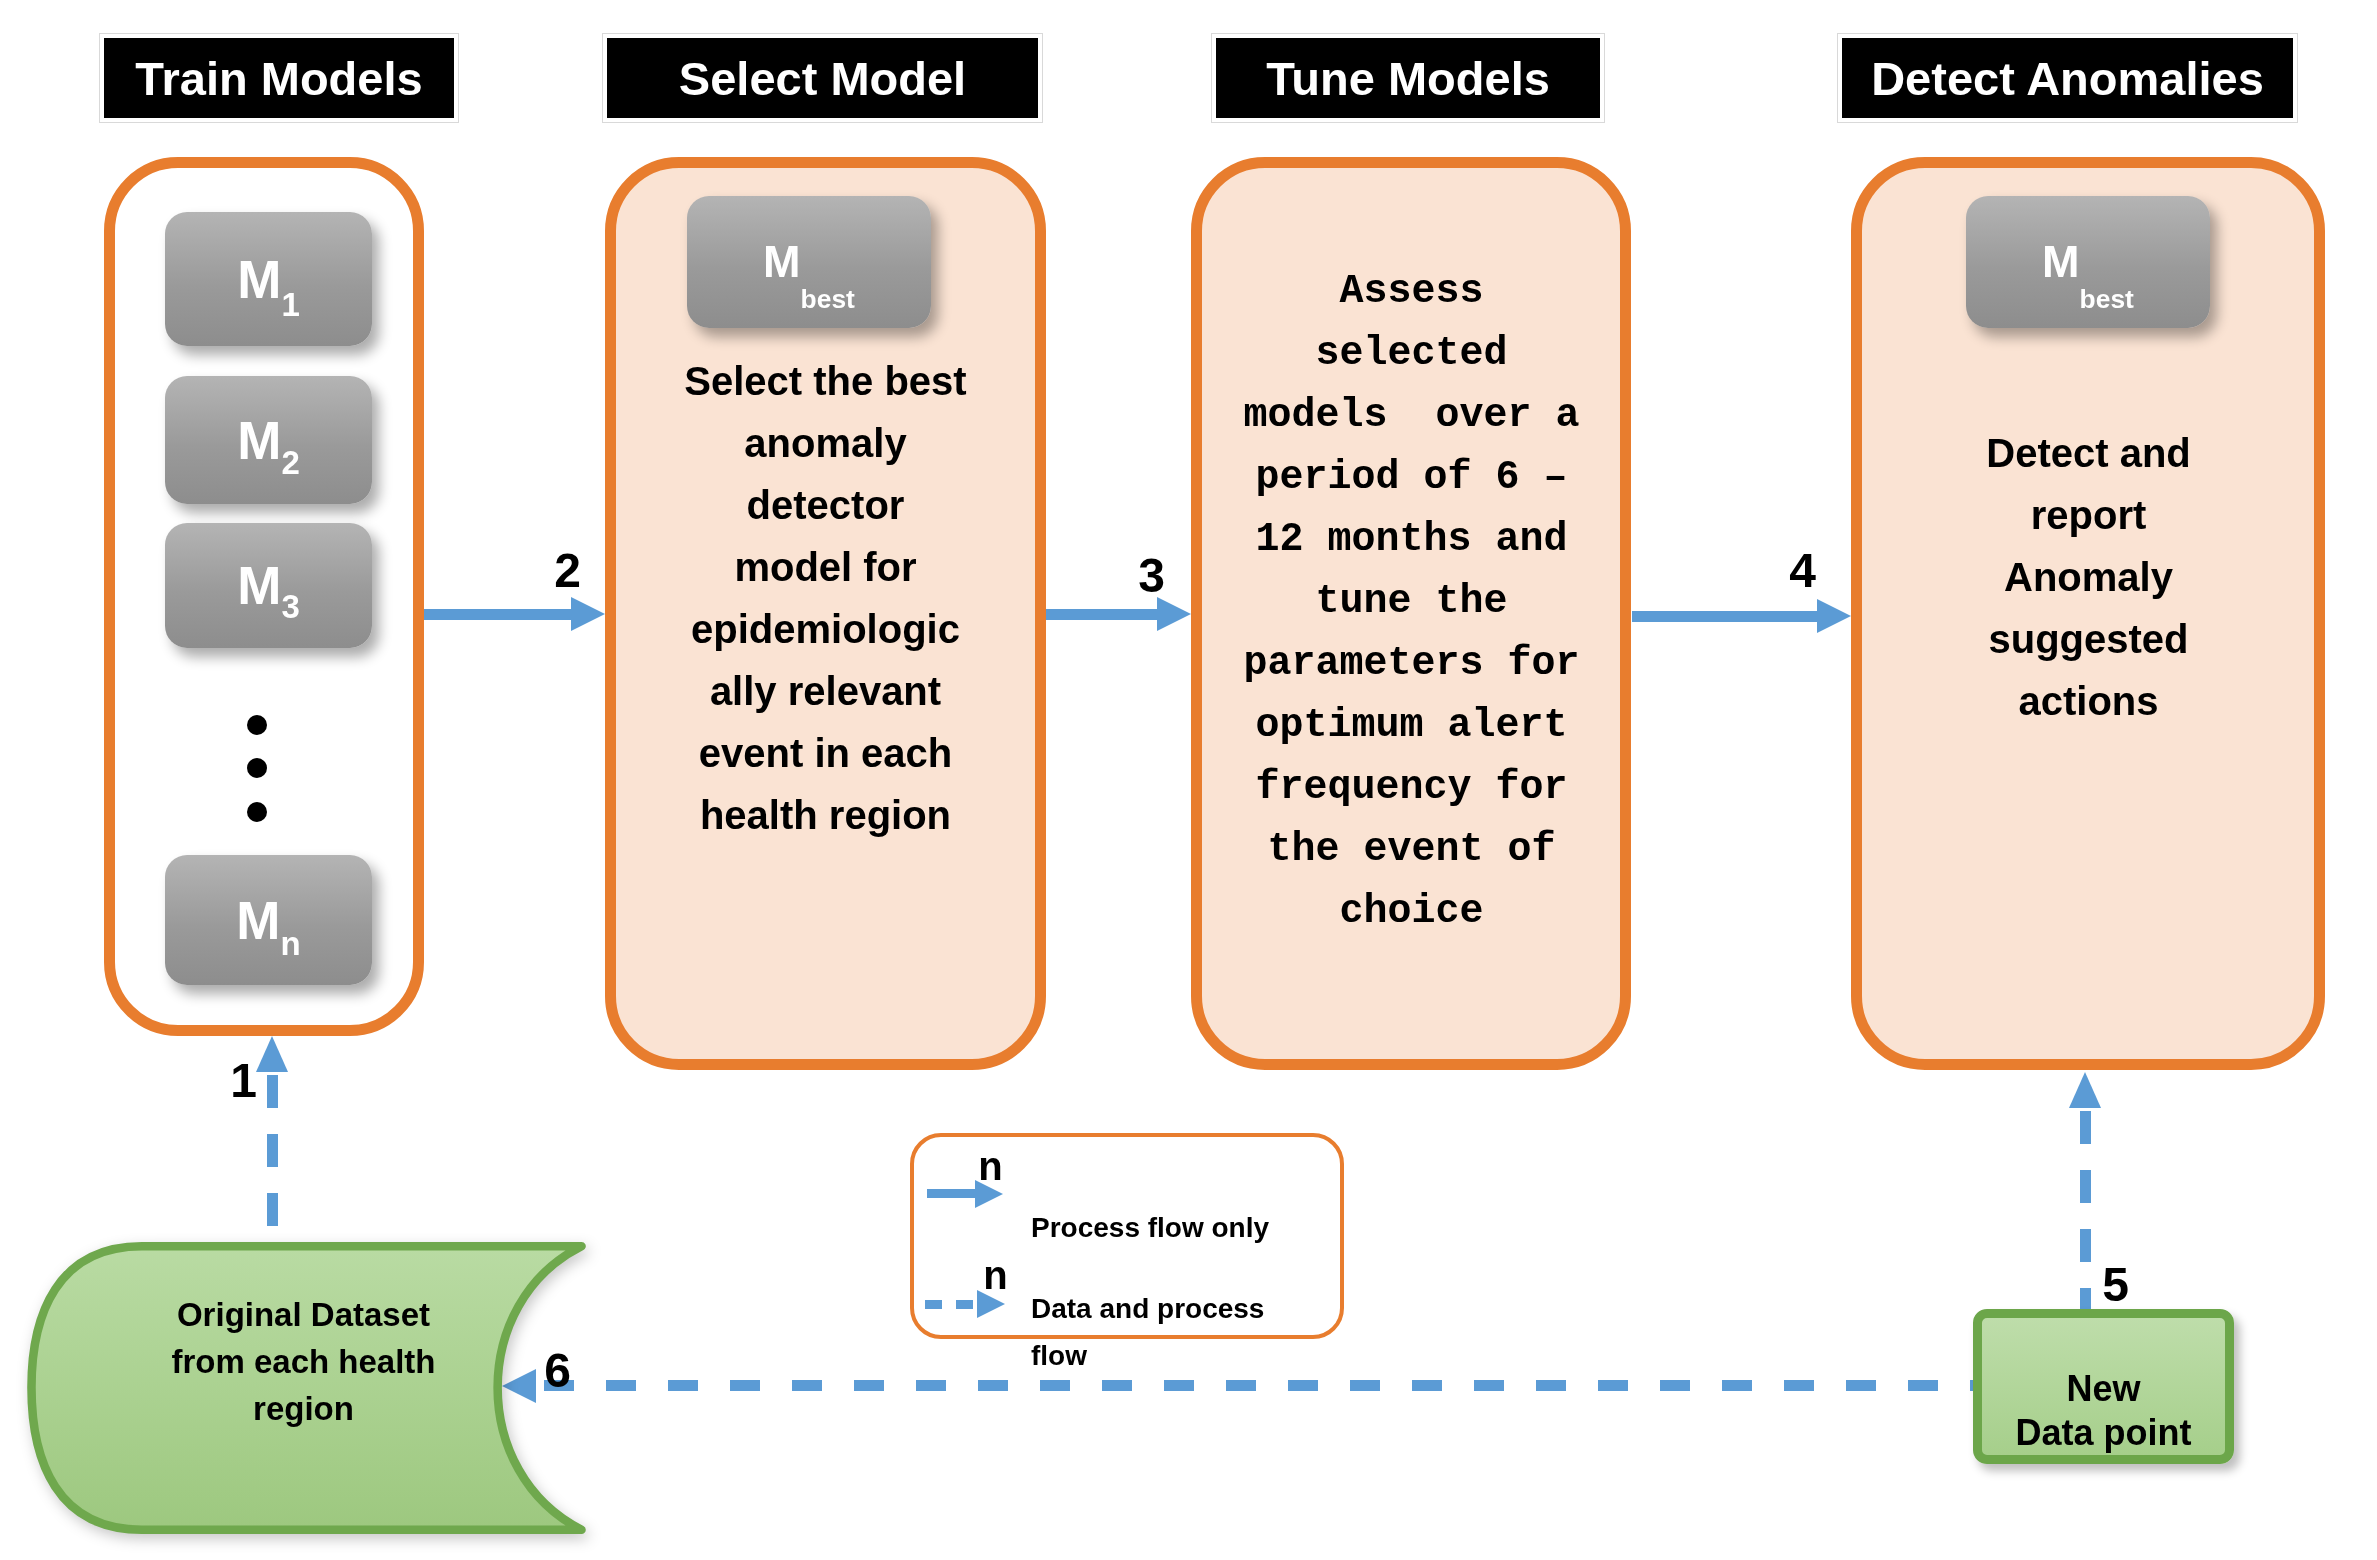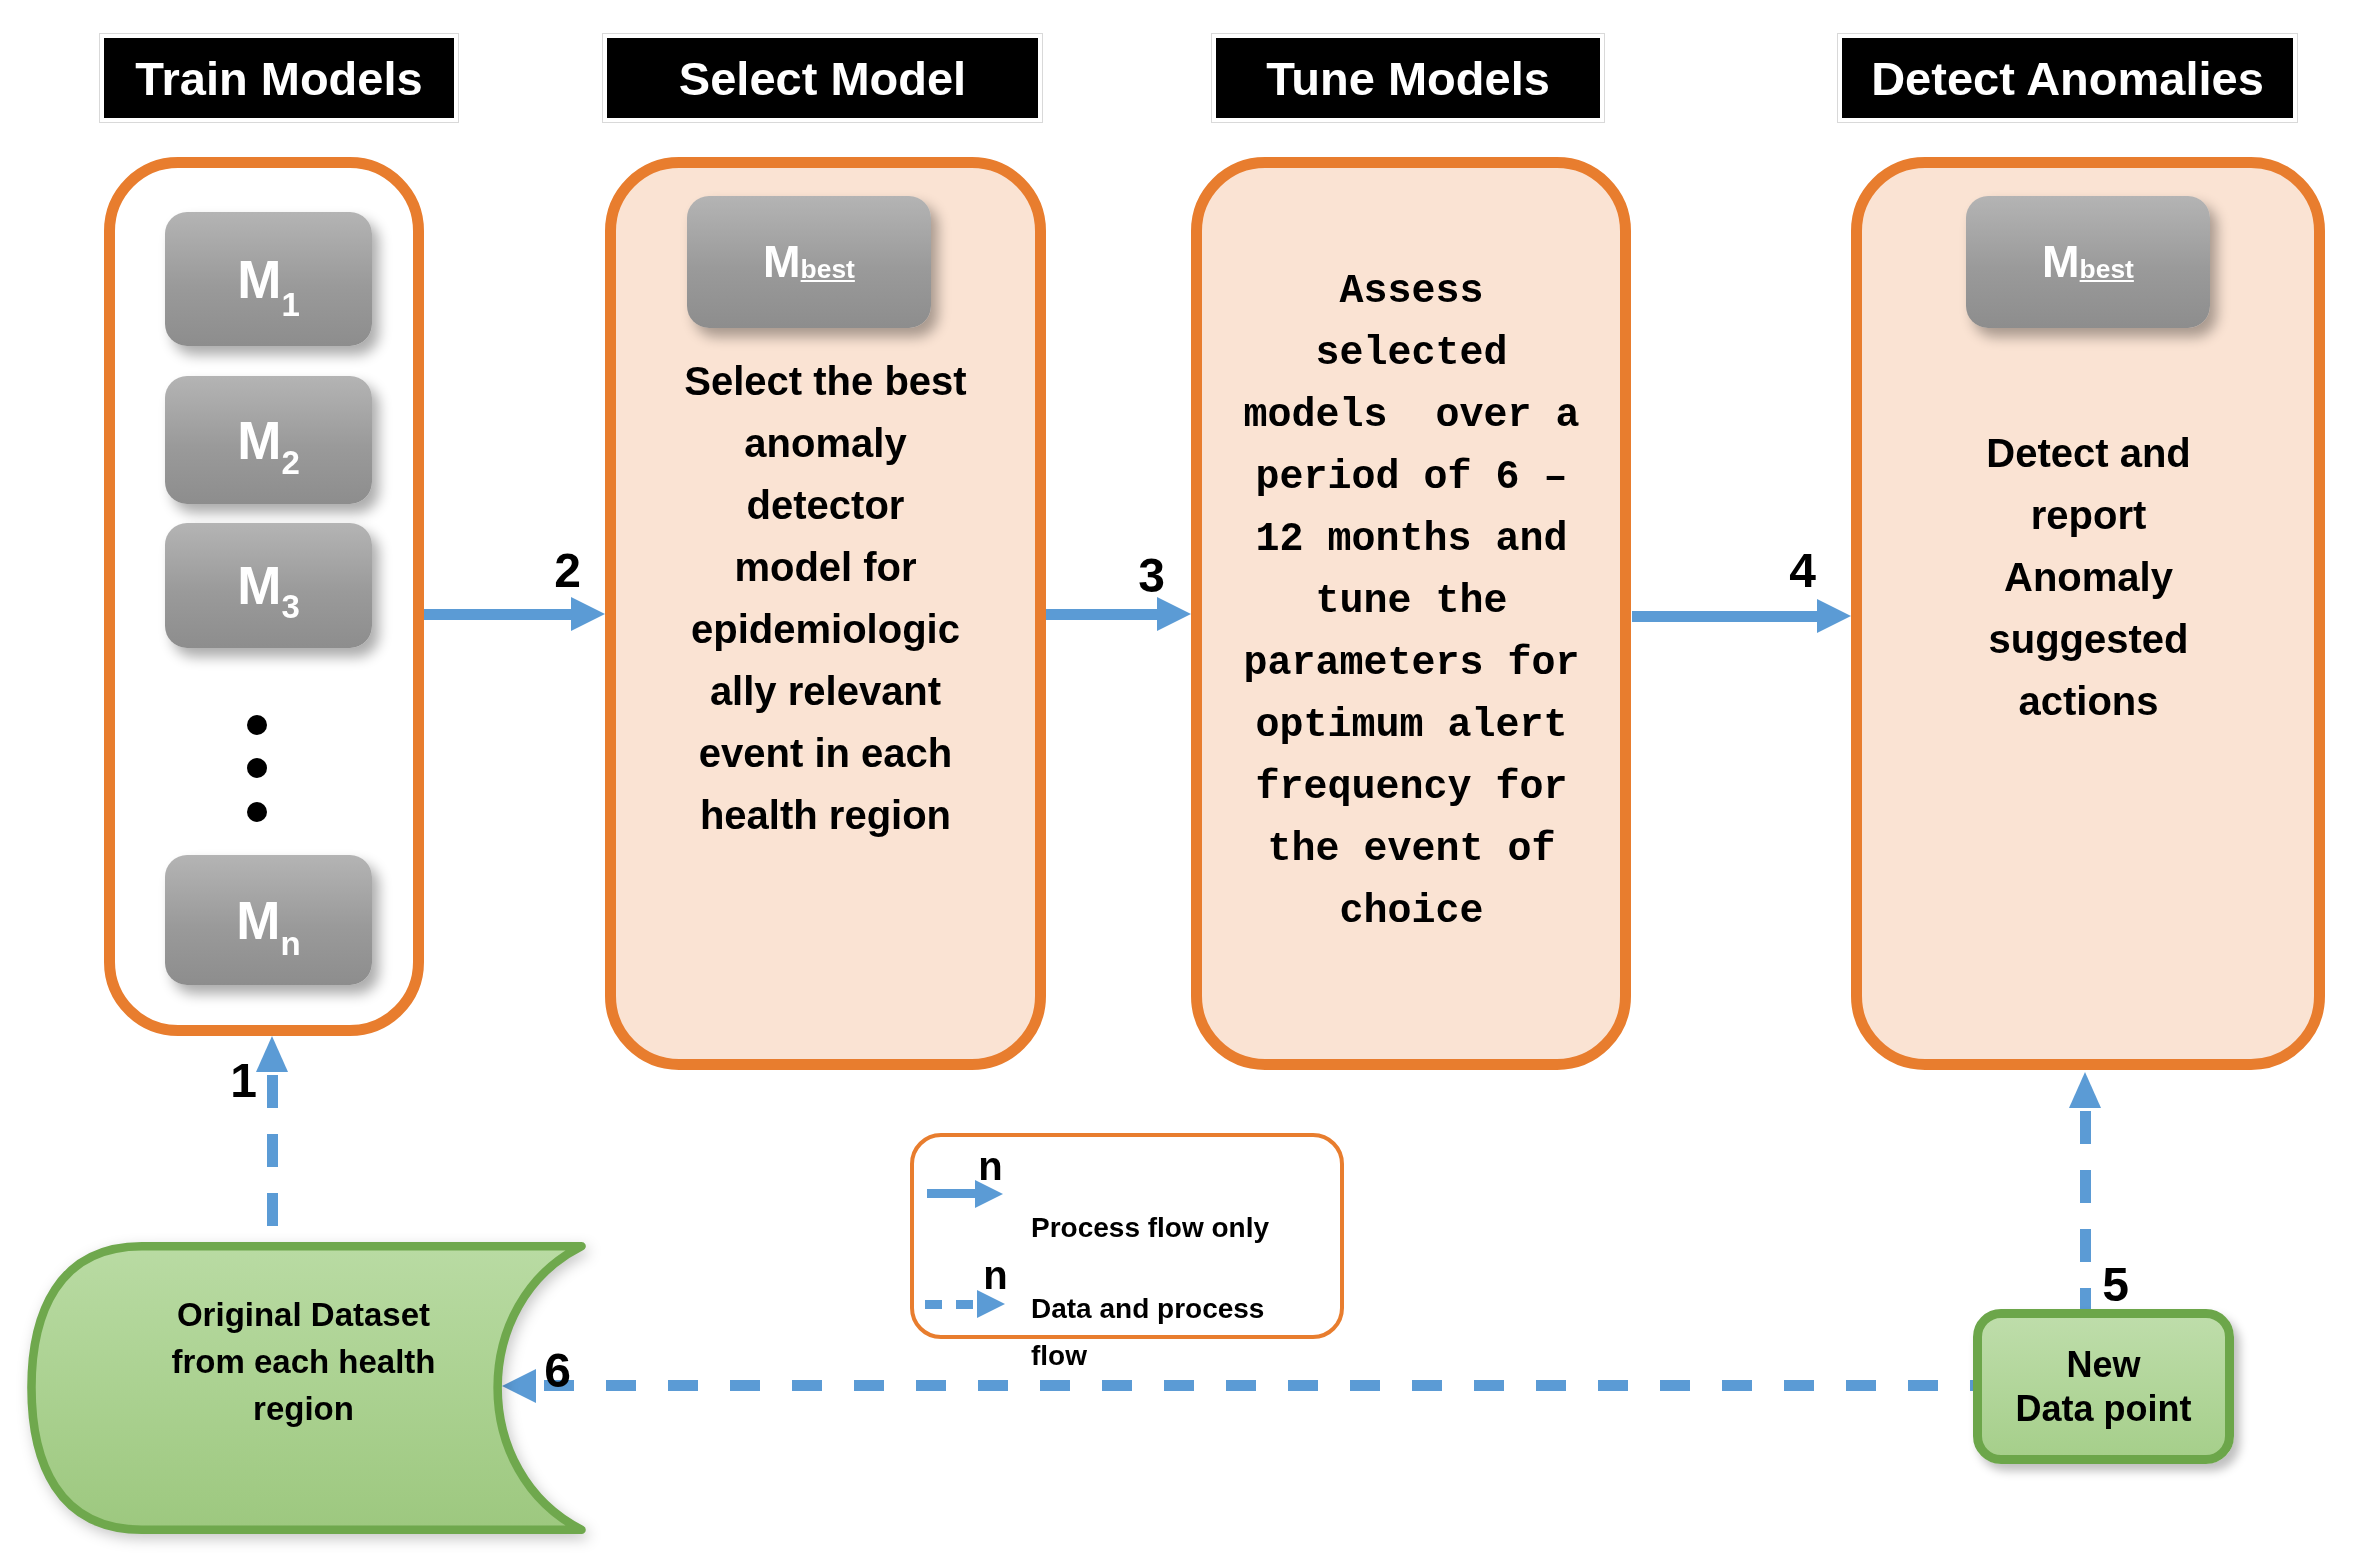--- a/index.html
+++ b/index.html
@@ -16,21 +16,21 @@
   .fill-white{background:#ffffff;}
   .fill-peach{background:#FAE3D3;}
 
   
   .gray-box{background:linear-gradient(180deg,#b4b4b4 0%,#9a9a9a 55%,#8d8d8d 100%);
             border-radius:22px;color:#fff;display:flex;align-items:center;justify-content:center;
             box-shadow:7px 8.6px 12.4px rgba(0,0,0,0.33);}
   .m-main{font-size:53px;}
   .m-sub{font-size:33px;align-self:flex-end;margin-bottom:22px;}
   .mbest-main{font-size:45px;}
-  .mbest-sub{font-size:26.4px;align-self:flex-end;margin-bottom:43px;text-decoration:underline;}
+  .mbest-sub{font-size:26.4px;align-self:flex-end;margin-bottom:13px;}
 
   .dot{width:20px;height:20px;border-radius:50%;background:#000;}
 
   
   .txt{text-align:center;font-size:40px;}
   .txt .ln{height:62px;line-height:62px;white-space:pre;}
 
   
   .shaft-h{height:11px;background:#5B9BD5;}
   .dash-h{height:11px;background:repeating-linear-gradient(90deg,#5B9BD5 0 29.6px,transparent 29.6px 62px);}
@@ -44,22 +44,22 @@
   
   .legend{background:#fff;border:4.7px solid #E87D2E;border-radius:31px;box-sizing:border-box;}
   .legend-n{width:47px;height:40px;line-height:40px;text-align:center;font-size:40px;}
   .legend-label{font-size:28px;line-height:36px;}
   .legend-label2{font-size:28px;line-height:47px;}
   .lg-shaft-h{height:9.3px;background:#5B9BD5;}
   .lg-dash-h{height:9.3px;background:repeating-linear-gradient(90deg,#5B9BD5 0 17px,transparent 17px 31px);}
   .lg-head{width:0;height:0;border-top:14px solid transparent;border-bottom:14px solid transparent;border-left:28px solid #5B9BD5;}
 
   
-  .ndp{background:linear-gradient(180deg,#BEDDAA 0%,#A6CF8B 100%);border:9.3px solid #6CA64A;border-radius:28px;
-       box-sizing:border-box;display:flex;flex-direction:column;align-items:center;justify-content:center;
+  .ndp{background:linear-gradient(180deg,#BEDDAA 0%,#A6CF8B 100%);border:9.3px solid #6CA64A;border-radius:14px;
+       box-sizing:border-box;display:flex;flex-direction:column;align-items:center;justify-content:flex-end;
        box-shadow:5.4px 7px 9.3px rgba(0,0,0,0.25);}
   .ndp .ln{font-size:36px;line-height:44px;text-align:center;}
   .cyl-text{text-align:center;font-size:33px;}
   .cyl-text .ln{height:47px;line-height:47px;}
 </style>
 </head>
 <body>
 
 <div class="abs" style="left:0;top:0;width:2377px;height:1560px;">
 

